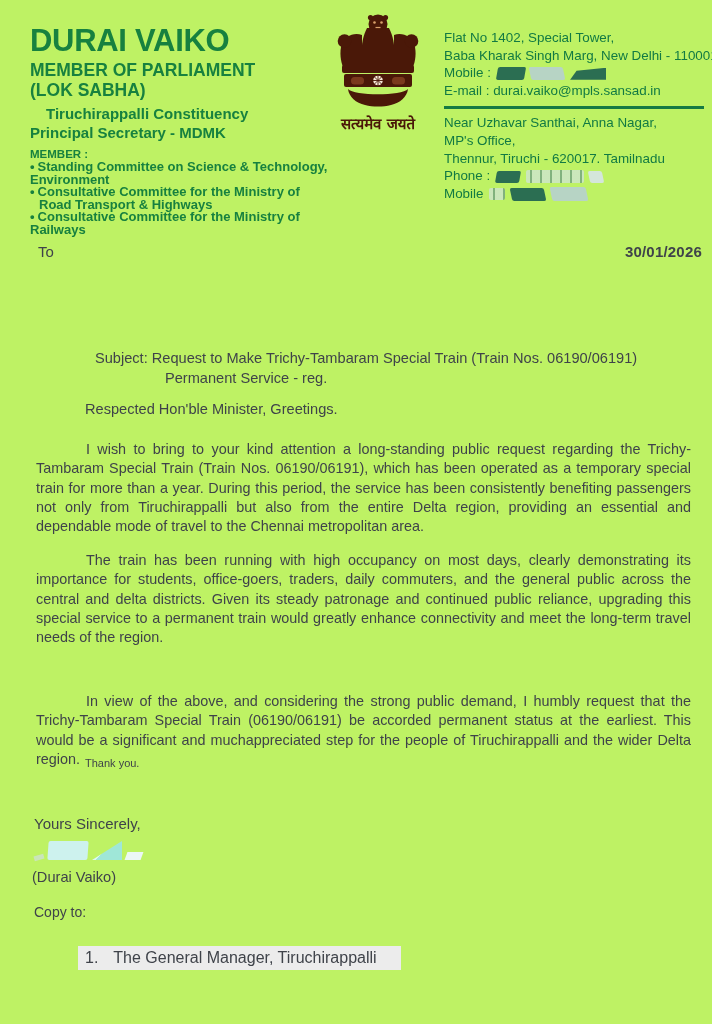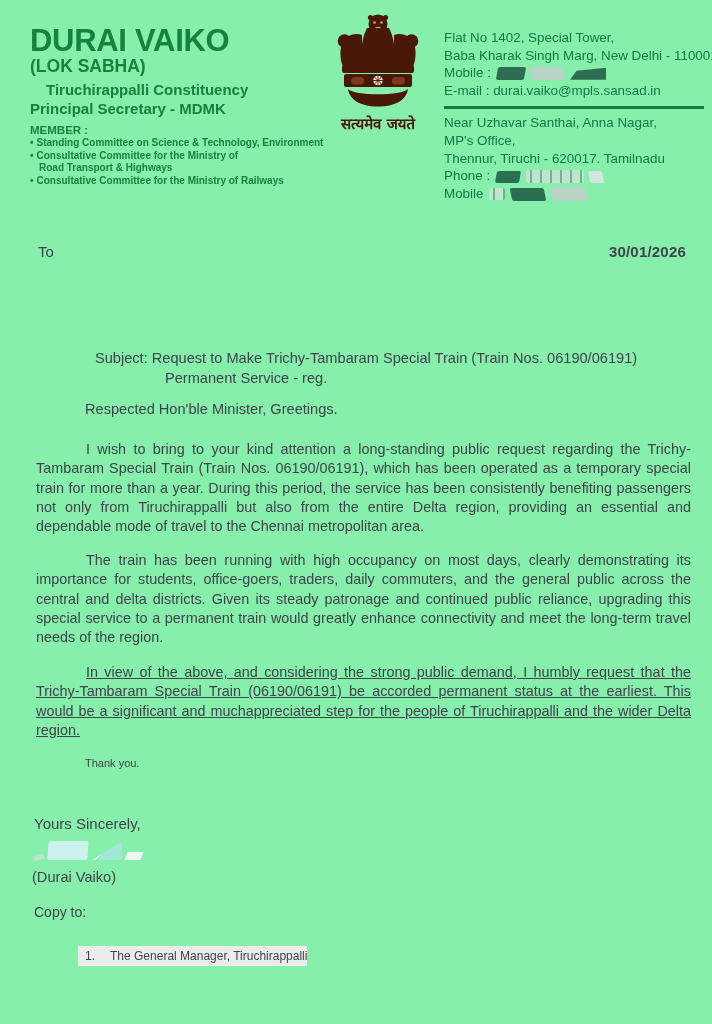--- a/index.html
+++ b/index.html
@@ -1,30 +1,30 @@
 <!DOCTYPE html>
 <html><head>
 <meta charset="utf-8">
 <style>
   html,body { margin:0; padding:0; background:#e8e8e8; }
   .page {
     position:relative; width:712px; height:1024px; margin:0 auto;
-    background:#86efac; overflow:hidden;
+    background:#bef264; overflow:hidden;
     font-family:"Liberation Sans", sans-serif; color:#3f434a;
   }
 
   
   .lh-left { position:absolute; left:30px; top:26px; width:300px; color:#17813f; }
   .lh-name { font-size:31px; font-weight:800; letter-spacing:-0.3px; line-height:30px; }
   .lh-mp   { font-size:17.5px; font-weight:700; line-height:20px; }
   .lh-mp.first { margin-top:4px; }
   .lh-const{ font-size:15px; font-weight:700; line-height:18.5px; }
   .lh-const.first { margin-top:5px;margin-left:16px; }
   .lh-member { font-size:11.5px; font-weight:700; margin-top:6px; line-height:13px; }
-  .lh-committee { font-size:10px; font-weight:700; line-height:12.6px; }
+  .lh-committee { font-size:13px; font-weight:700; line-height:12.6px; }
   .lh-committee .blt { margin-right:3px; }
   .lh-committee .cont { padding-left:9px; }
 
   
   .emblem { position:absolute; left:326px; top:12px; width:104px; text-align:center; }
   .motto { font-size:15px; font-weight:700; color:#4a1808; margin-top:1px;
            font-family:"DejaVu Sans", sans-serif; }
 
   
   .lh-right { position:absolute; left:444px; top:29px; width:262px;
@@ -37,52 +37,53 @@
   .rd-dark  { background:#2b6e52; }
   .rd-light { background:#b7d4c5; }
   .rd-faint { background:#d4e6db; }
   .rd-marks { background:repeating-linear-gradient(90deg,#cfe3d8 0 4px,#6d9c86 4px 6px,#cfe3d8 6px 10px); opacity:.75; }
   .skL { transform:skewX(-10deg); }
   .skR { transform:skewX(12deg); }
   .clipTri { clip-path:polygon(0 100%, 18% 25%, 100% 0, 100% 100%); border-radius:0; }
 
   
   .to-label { position:absolute; left:38px; top:243px; font-size:15px; }
-  .date { position:absolute; right:26px; top:243px; font-size:15px; font-weight:700; letter-spacing:0.2px; }
+  .date { position:absolute; right:10px; top:243px; font-size:15px; font-weight:700; letter-spacing:0.2px; }
   .addressee { position:absolute; left:85px; top:270px; font-size:14.6px; line-height:19.6px; }
   .subject { position:absolute; left:95px; top:349px; width:600px; font-size:14.6px; line-height:19.6px; }
   .subject .l2 { padding-left:70px; }
   .salutation { position:absolute; left:85px; top:401px; font-size:14.6px; }
   .body-p { position:absolute; left:36px; width:655px; margin:0;
             font-size:14.4px; line-height:19.3px; text-align:justify; text-indent:50px; }
-  .p1 { top:440px; } .p2 { top:551px; } .p3 { top:663px;text-decoration:underline; }
+  .p1 { top:440px; } .p2 { top:551px; } .p3 { top:692px; }
   .thanks { position:absolute; left:85px; top:757px; font-size:11px; }
   .closing { position:absolute; left:34px; top:815px; font-size:15px; }
 
   .sig-redact { position:absolute; left:34px; top:840px; height:20px;
                 display:flex; align-items:flex-end; gap:4px; }
   .sg1 { width:10px; height:5px; background:#cfe0de; transform:rotate(-15deg); opacity:.7; }
   .sg2 { width:40px; height:19px; background:#cdf2ee; border-radius:2px; transform:skewX(-4deg); }
   .sg3 { width:30px; height:19px; background:linear-gradient(315deg,#9fe7d8 55%,#def8f4 55%);
          clip-path:polygon(0 100%, 100% 0, 100% 100%); }
   .sg4 { width:16px; height:8px; background:#ebf7f5; transform:skewX(-20deg); }
 
   .signatory { position:absolute; left:32px; top:869px; font-size:14.6px; }
   .copyto { position:absolute; left:34px; top:904px; font-size:14px; }
-  .copy-item { position:absolute; left:78px; top:946px; font-size:12px;
-               background:#ececec; padding:3px 0 3px 7px; }
+  .copy-item { position:absolute; left:78px; top:946px; font-size:16px;
+               background:#ececec; padding:3px 24px 3px 7px; }
   .copy-item .num { margin-right:15px; }
 </style>
 </head>
 <body>
 
 <div class="page">
 
   <div class="lh-left">
     <div class="lh-name">DURAI VAIKO</div>
+    <div class="lh-mp first">MEMBER OF PARLIAMENT</div>
     <div class="lh-mp">(LOK SABHA)</div>
     <div class="lh-const first">Tiruchirappalli Constituency</div>
     <div class="lh-const">Principal Secretary - MDMK</div>
     <div class="lh-member">MEMBER :</div>
     <div class="lh-committee">
       <span class="blt">•</span><span>Standing Committee on Science &amp; Technology, Environment</span>
     </div>
     <div class="lh-committee">
       <span class="blt">•</span><span>Consultative Committee for the Ministry of</span>
       <div class="cont">Road Transport &amp; Highways</div>

